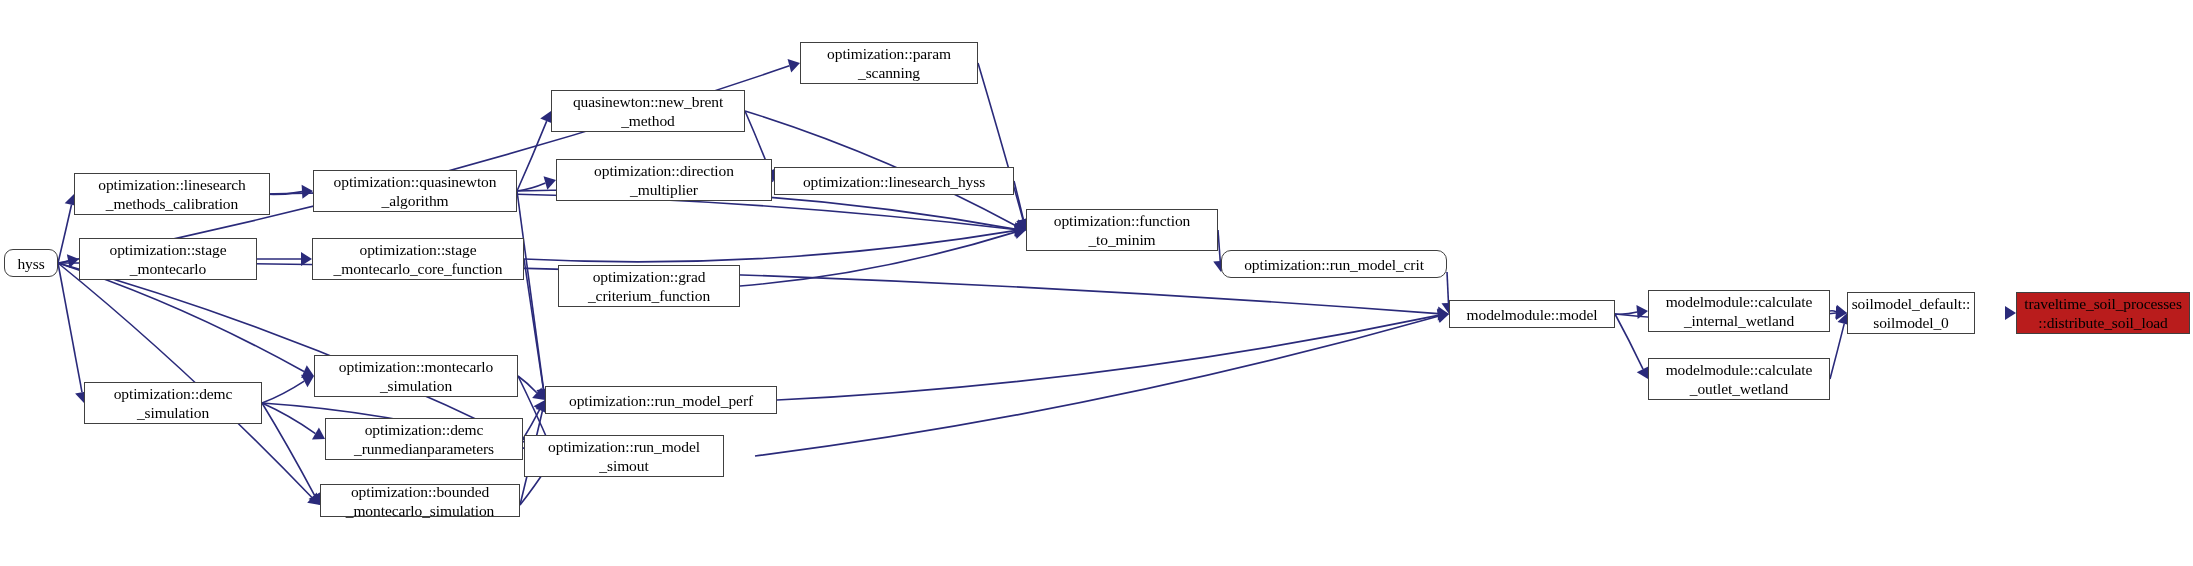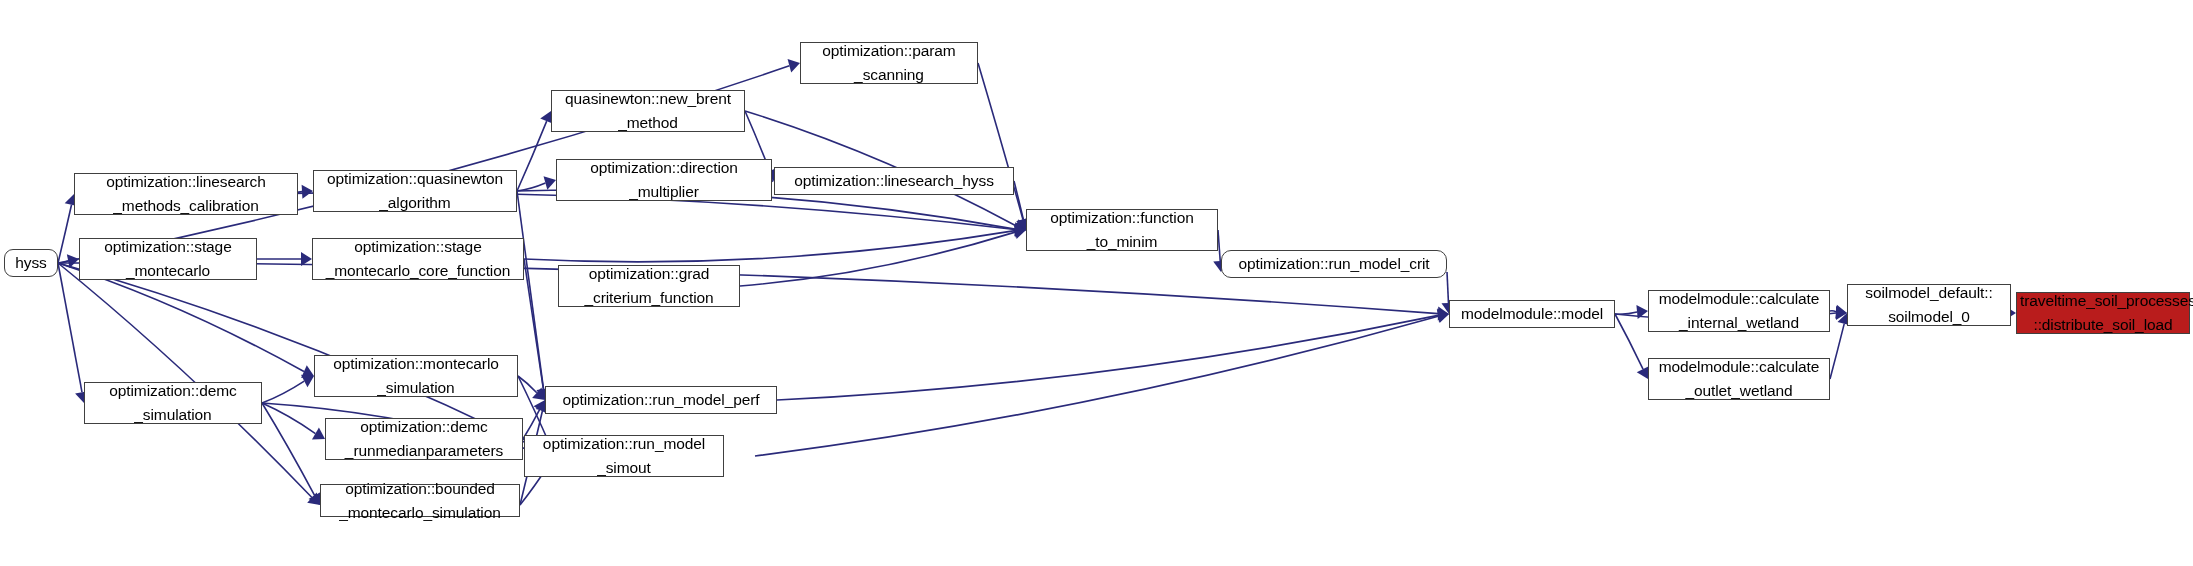--- a/index.html
+++ b/index.html
@@ -36,24 +36,25 @@
     position: absolute;
     box-sizing: border-box;
     border: 1.5px solid #404040;
     background: #ffffff;
     display: flex;
     align-items: center;
     justify-content: center;
     text-align: center;
     color: #000000;
     font-size: 15.5px;
-    line-height: 24px;
+    line-height: 19px;
     letter-spacing: -0.1px;
     white-space: pre-line;
     padding: 0 3px;
+    font-family: Liberation Serif, serif;
   }
   .node.highlight {
     background: #b91c1c;
   }
   .node-label {
     display: block;
     width: 100%;
   }
 </style>
 </head>
@@ -143,21 +144,21 @@
       <polygon class="arrow-head" points="1847,313 1836.0302743169843,320.04734832680964 1835.9699300499658,306.0474783785052"></polygon>
       <path class="edge-path" d="M 1830 311 Q 1833.0376716762241 310.4223731383793 1836.0753433524483 311.7147462767586"></path>
       <polygon class="arrow-head" points="1847,313 1835.2574546194764,318.66680050701876 1836.89323208542,304.76269204649844"></polygon>
       <path class="edge-path" d="M 1830 379 Q 1837.128111701817 352.26115456941585 1844.2562234036343 323.65230913883164"></path>
       <polygon class="arrow-head" points="1847,313 1851.034965582891,325.3983487910644 1837.4774812243777,321.9062694865989"></polygon>
       <path class="edge-path" d="M 2007 313 Q 2006 313 2005 313"></path>
       <polygon class="arrow-head" points="2016,313 2005,320 2005,306"></polygon>
     </svg>
   <div id="node-layer">
       <div class="node" style="left: 4px; top: 249px; width: 54px; height: 28px; border-radius: 9px;"><span class="node-label">hyss</span></div>
-      <div class="node" style="left: 74px; top: 173px; width: 224px; height: 42px;"><span class="node-label">optimization::linesearch
+      <div class="node" style="left: 74px; top: 173px; width: 196px; height: 42px;"><span class="node-label">optimization::linesearch
 _methods_calibration</span></div>
       <div class="node" style="left: 79px; top: 238px; width: 178px; height: 42px;"><span class="node-label">optimization::stage
 _montecarlo</span></div>
       <div class="node" style="left: 84px; top: 382px; width: 178px; height: 42px;"><span class="node-label">optimization::demc
 _simulation</span></div>
       <div class="node" style="left: 313px; top: 170px; width: 204px; height: 42px;"><span class="node-label">optimization::quasinewton
 _algorithm</span></div>
       <div class="node" style="left: 312px; top: 238px; width: 212px; height: 42px;"><span class="node-label">optimization::stage
 _montecarlo_core_function</span></div>
       <div class="node" style="left: 314px; top: 355px; width: 204px; height: 42px;"><span class="node-label">optimization::montecarlo
@@ -179,18 +180,18 @@
       <div class="node" style="left: 524px; top: 435px; width: 200px; height: 42px;"><span class="node-label">optimization::run_model
 _simout</span></div>
       <div class="node" style="left: 1026px; top: 209px; width: 192px; height: 42px;"><span class="node-label">optimization::function
 _to_minim</span></div>
       <div class="node" style="left: 1221px; top: 250px; width: 226px; height: 28px; border-radius: 10px;"><span class="node-label">optimization::run_model_crit</span></div>
       <div class="node" style="left: 1449px; top: 300px; width: 166px; height: 28px;"><span class="node-label">modelmodule::model</span></div>
       <div class="node" style="left: 1648px; top: 290px; width: 182px; height: 42px;"><span class="node-label">modelmodule::calculate
 _internal_wetland</span></div>
       <div class="node" style="left: 1648px; top: 358px; width: 182px; height: 42px;"><span class="node-label">modelmodule::calculate
 _outlet_wetland</span></div>
-      <div class="node" style="left: 1847px; top: 284px; width: 164px; height: 42px;"><span class="node-label">soilmodel_default::
+      <div class="node" style="left: 1847px; top: 292px; width: 128px; height: 42px;"><span class="node-label">soilmodel_default::
 soilmodel_0</span></div>
       <div class="node highlight" style="left: 2016px; top: 292px; width: 174px; height: 42px;"><span class="node-label">traveltime_soil_processes
 ::distribute_soil_load</span></div>
     </div>
 </div>
 
 </body></html>

